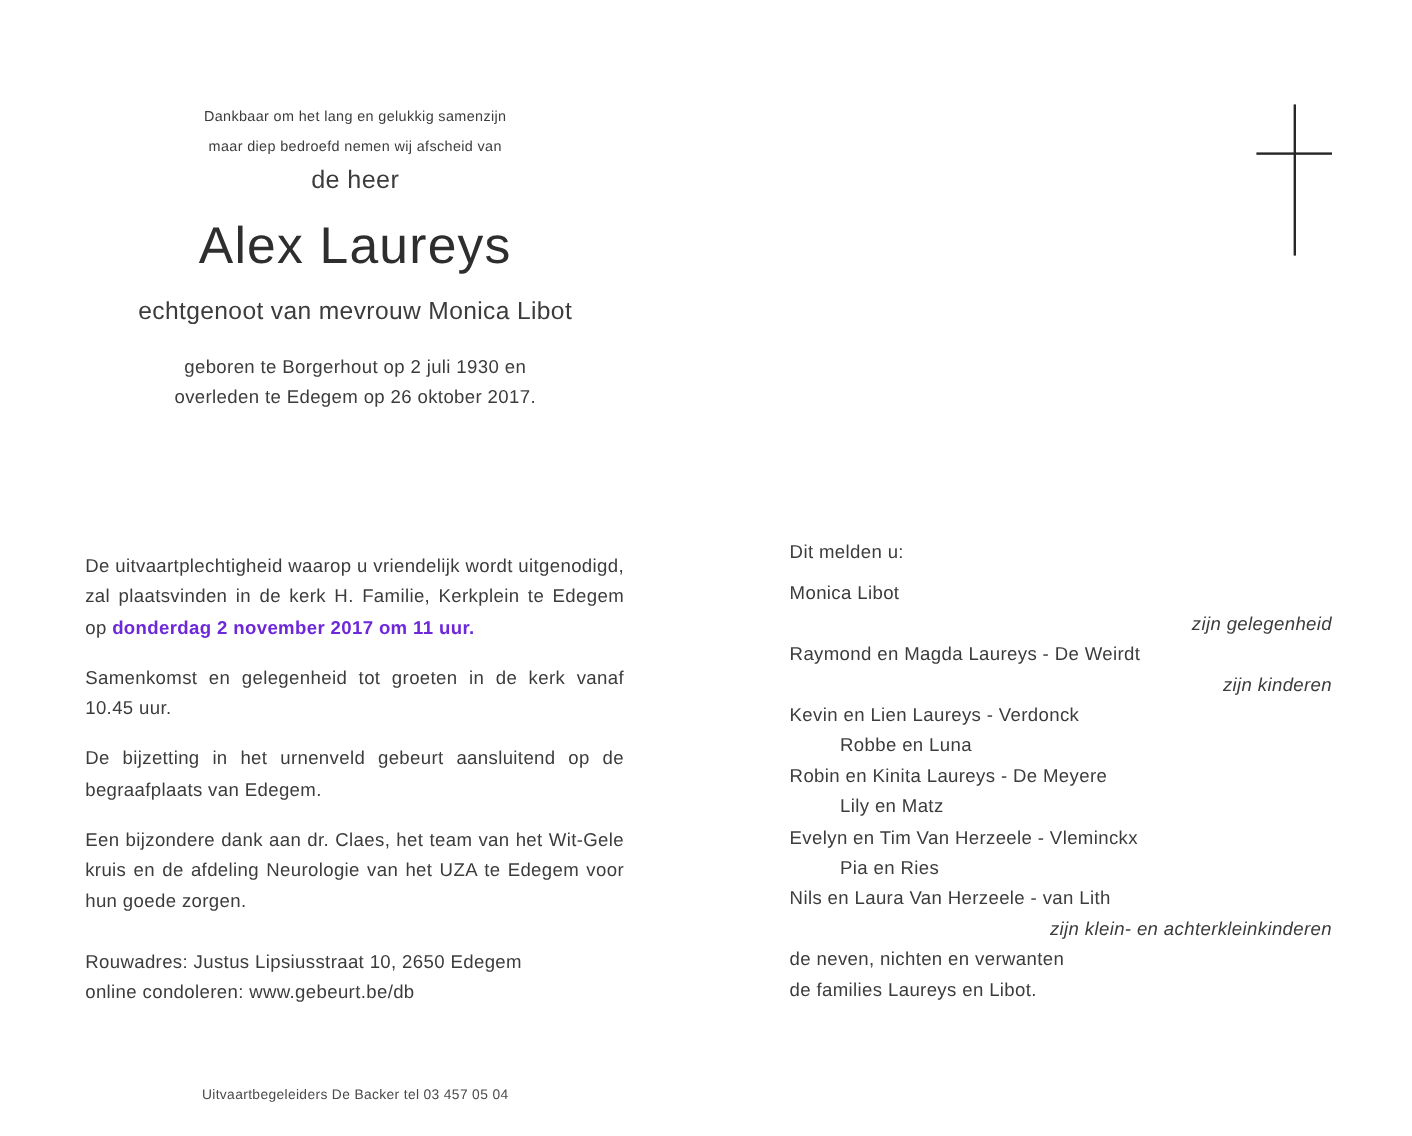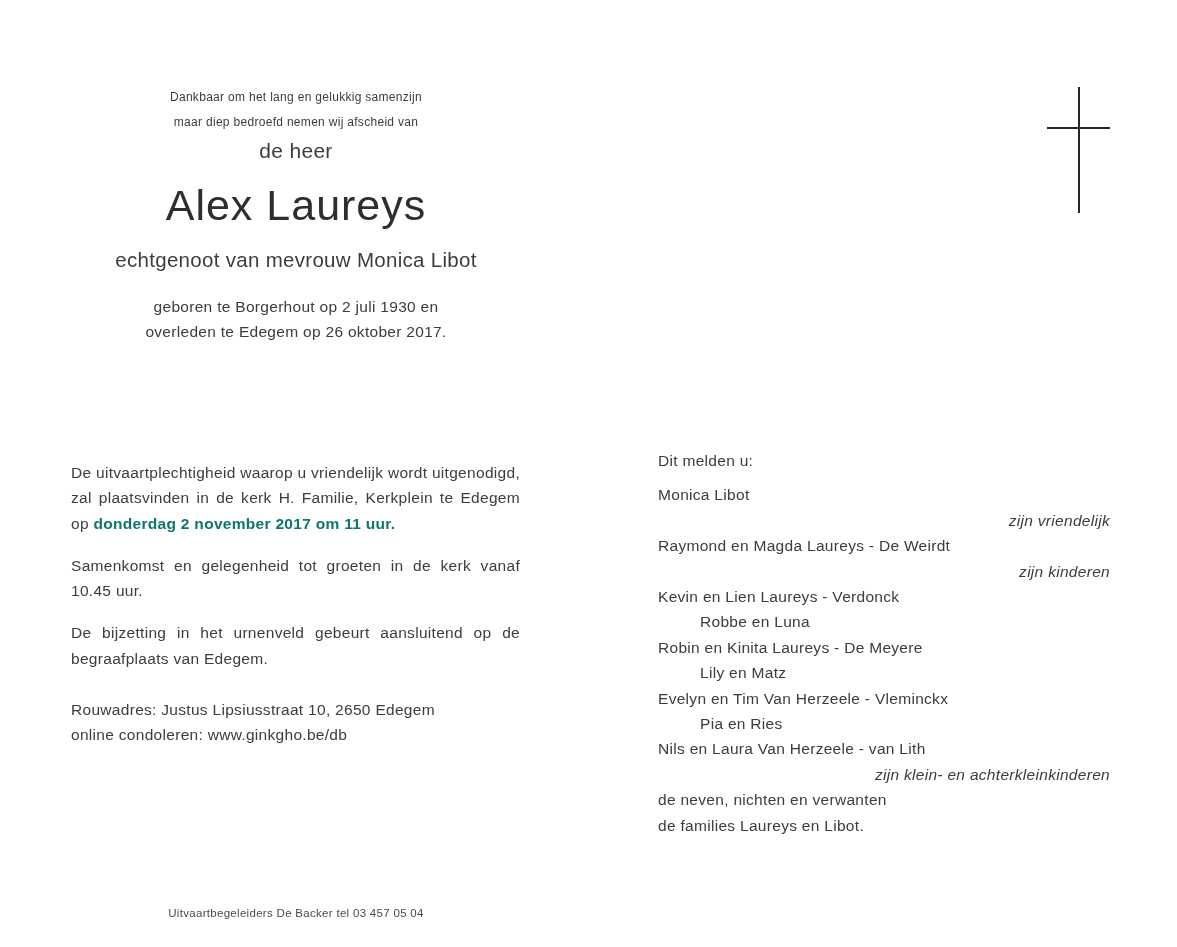--- a/index.html
+++ b/index.html
@@ -52,21 +52,21 @@
   .service {
     position: absolute;
     left: 71px; top: 460px;
     width: 449px;
     font-size: 15.5px;
     line-height: 25.3px;
   }
   .service p { margin: 0 0 17px 0; text-align: justify; }
   .service .address-block { margin-top: 26px; text-align: left; }
   .service .address-block div { margin: 0; }
-  .service b { color: #0f766e; }
+  .service b { color: #6d28d9; }
 
   
   .announcers {
     position: absolute;
     left: 658px; top: 448px;
     width: 452px;
     font-size: 15.5px;
     line-height: 25.4px;
   }
   .announcers .heading { margin-bottom: 9px; }
@@ -105,30 +105,31 @@
     <div class="dates">
       <div>geboren te Borgerhout op 2 juli 1930 en</div>
       <div>overleden te Edegem op 26 oktober 2017.</div>
     </div>
   </div>
 
   <div class="service">
     <p><span>De uitvaartplechtigheid waarop u vriendelijk wordt uitgenodigd, zal plaatsvinden in de kerk H. Familie, Kerkplein te Edegem op </span><b>donderdag 2 november 2017 om 11 uur.</b></p>
     <p>Samenkomst en gelegenheid tot groeten in de kerk vanaf 10.45 uur.</p>
     <p>De bijzetting in het urnenveld gebeurt aansluitend op de begraafplaats van Edegem.</p>
+    <p>Een bijzondere dank aan dr. Claes, het team van het Wit-Gele kruis en de afdeling Neurologie van het UZA te Edegem voor hun goede zorgen.</p>
     <div class="address-block">
       <div>Rouwadres: Justus Lipsiusstraat 10, 2650 Edegem</div>
-      <div>online condoleren: www.ginkgho.be/db</div>
+      <div>online condoleren: www.gebeurt.be/db</div>
     </div>
   </div>
 
   <div class="announcers">
     <div class="heading">Dit melden u:</div>
     <div class="row-name">Monica Libot</div>
-    <div class="row-relation">zijn vriendelijk</div>
+    <div class="row-relation">zijn gelegenheid</div>
     <div class="row-name">Raymond en Magda Laureys - De Weirdt</div>
     <div class="row-relation">zijn kinderen</div>
     <div class="row-name">Kevin en Lien Laureys - Verdonck</div>
     <div class="row-indented">Robbe en Luna</div>
     <div class="row-name">Robin en Kinita Laureys - De Meyere</div>
     <div class="row-indented">Lily en Matz</div>
     <div class="row-name">Evelyn en Tim Van Herzeele - Vleminckx</div>
     <div class="row-indented">Pia en Ries</div>
     <div class="row-name">Nils en Laura Van Herzeele - van Lith</div>
     <div class="row-relation">zijn klein- en achterkleinkinderen</div>

